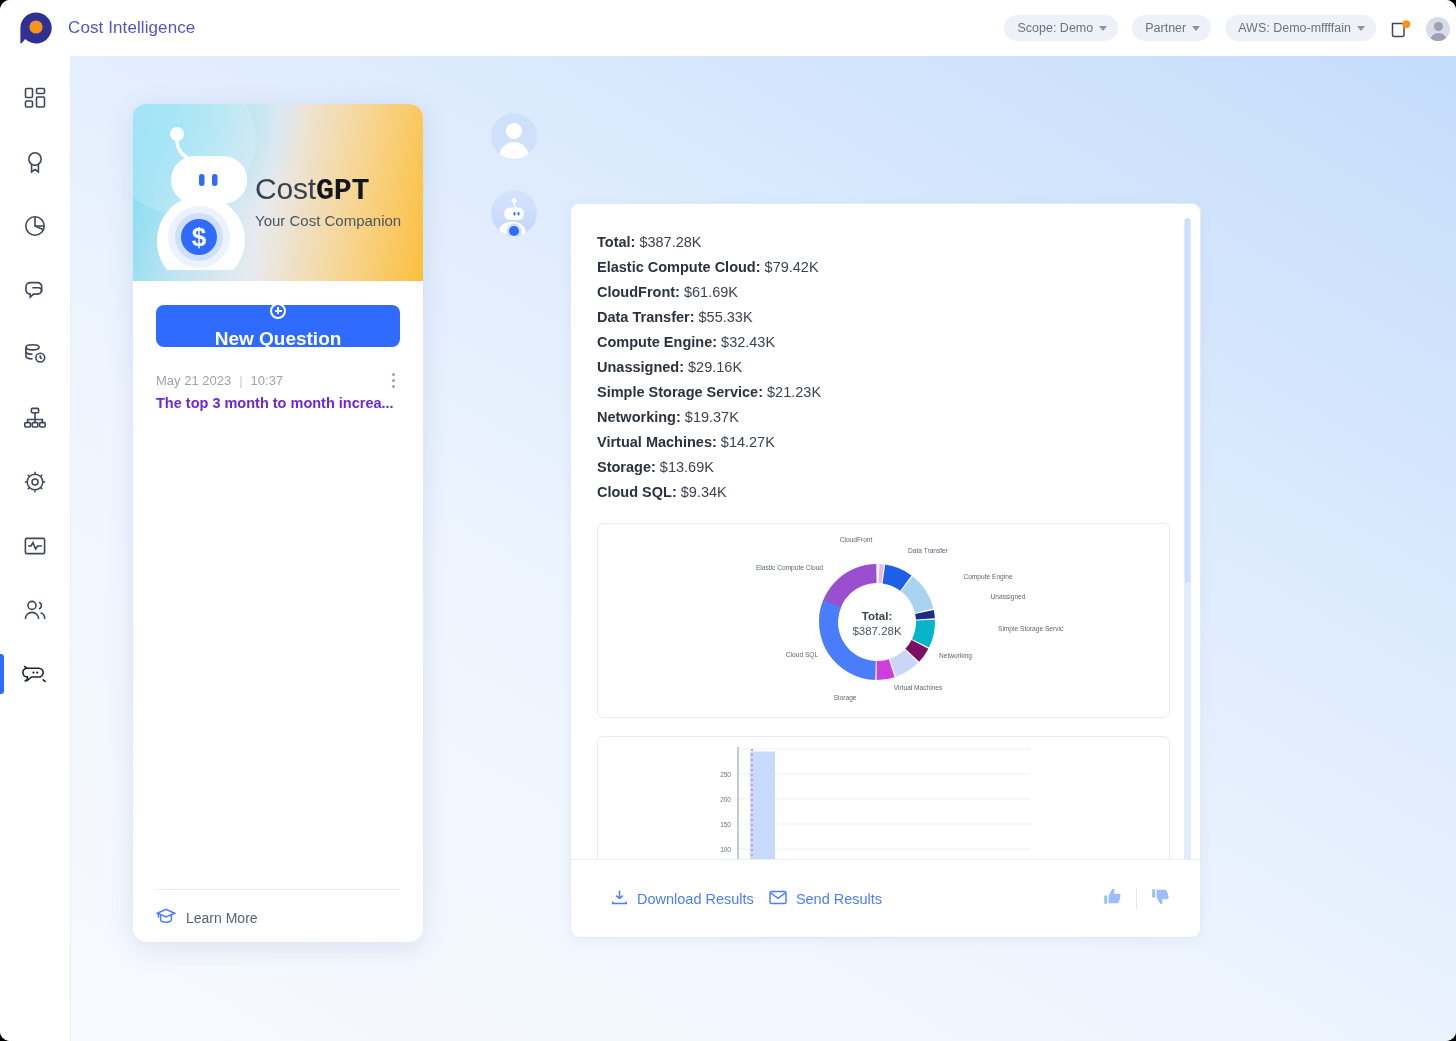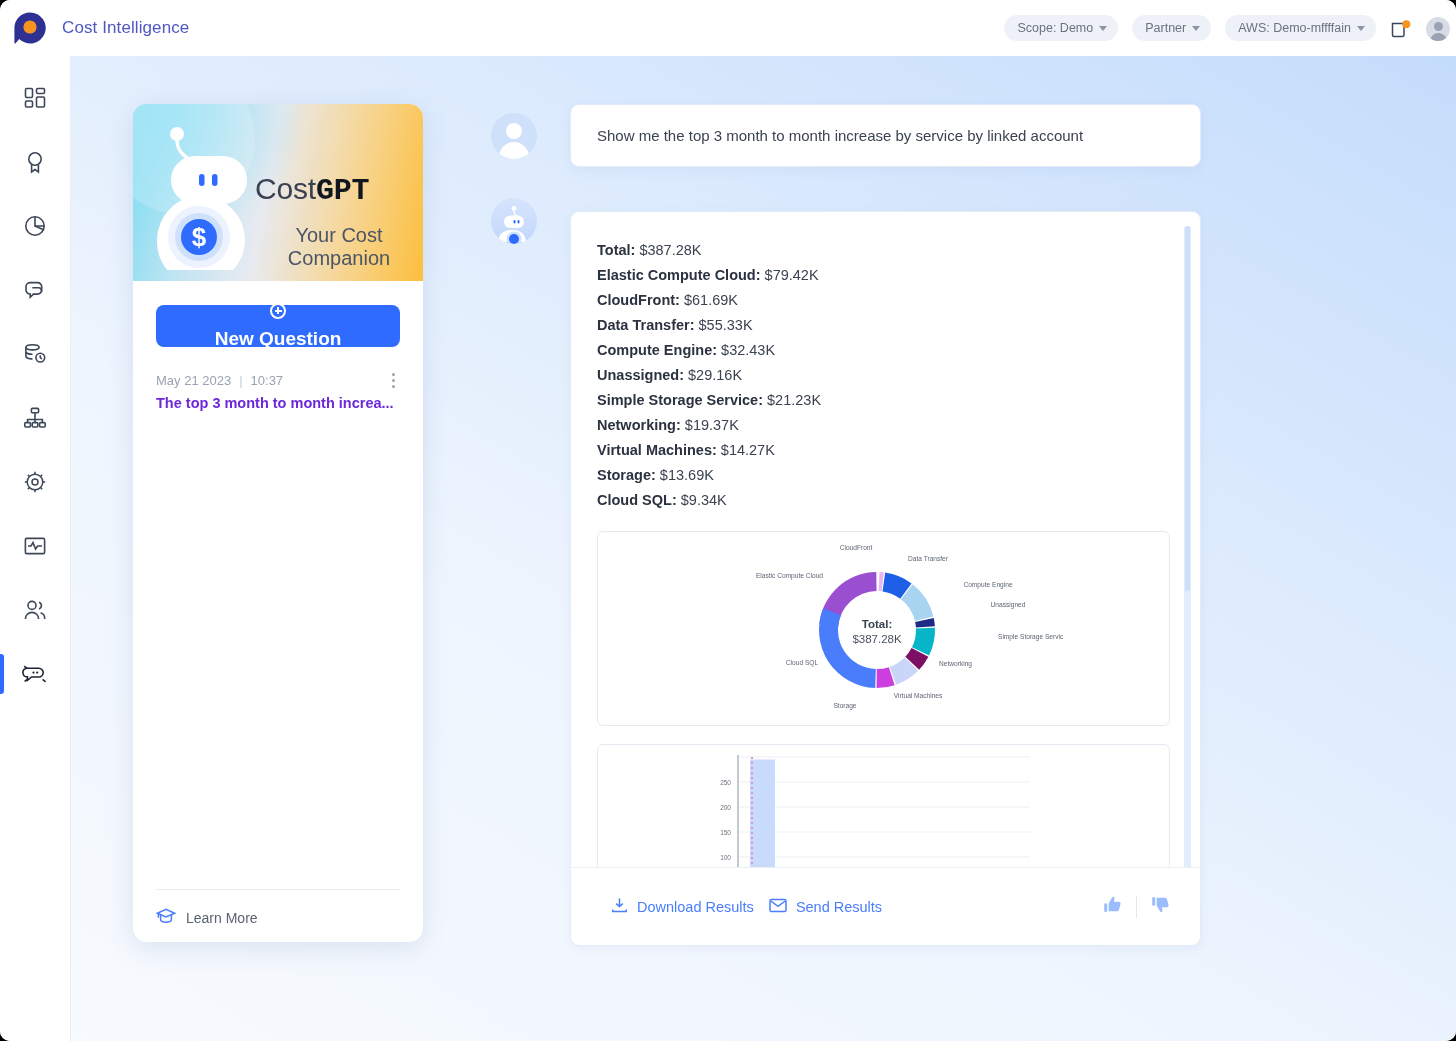--- a/index.html
+++ b/index.html
@@ -15,21 +15,21 @@
     overflow: hidden;
   }
 
   
   .header {
     position: absolute; left: 0; top: 0; width: 1456px; height: 56px;
     background: #ffffff;
     display: flex; align-items: center;
     z-index: 20;
   }
-  .brand { display: flex; align-items: center; gap: 14px; padding-left: 12px; }
+  .brand { display: flex; align-items: center; gap: 14px; padding-left: 18px; }
   .logo-mark { width: 36px; height: 36px; position: relative; }
   .brand-title { font-size: 17px; color: #4f57c4; letter-spacing: .1px; }
 
   .header-right {
     margin-left: auto; display: flex; align-items: flex-end; gap: 14px; padding-right: 6px;
   }
   .pill {
     background: #eef1f8; color: #6b7280; font-size: 12.5px;
     border-radius: 14px; padding: 6px 11px 6px 13px;
     display: flex; align-items: center; gap: 6px; white-space: nowrap;
@@ -91,21 +91,21 @@
     overflow: hidden;
   }
   .hero-bubble {
     position: absolute; left: -28px; top: -40px; width: 150px; height: 150px;
     border-radius: 50%; background: rgba(255,255,255,.18);
   }
   .hero-text { position: absolute; left: 122px; top: 68px; }
   .cost-gpt { font-size: 30px; color: #2e3440; letter-spacing: -0.2px; }
   .cost-gpt b { font-weight: 700; color: #11161f; font-family: Liberation Mono, monospace; }
   .cost-gpt .light { font-weight: 400; color: #3a4150; }
-  .cost-tag { font-size: 20px; color: #4b5565; margin-top: 16px; text-align: center; }
+  .cost-tag { font-size: 15px; color: #4b5565; margin-top: 4px; text-align: center; }
 
   .newq {
     margin: 24px 23px 0 23px; height: 42px; background: #2f6bff; border: none;
     border-radius: 8px; color: #fff; font-size: 19px; font-weight: 700;
     display: flex; align-items: center; justify-content: center; gap: 9px;
     cursor: pointer; font-family: "Liberation Sans", sans-serif; flex-direction: column;
   }
   .plus-badge {
     width: 16px; height: 16px; border-radius: 50%; border: 2px solid #fff;
     position: relative; flex: none;
@@ -392,23 +392,20 @@
         </span>
         <span class="learn-label">Learn More</span>
       </div>
 
     </div>
 
     <div class="chat">
 
       <div class="msg-row">
         <span class="av av-user"></span>
-        <div class="bubble q-bubble">
-          <span>Show me the top 3 month to month increase by service by linked account</span>
-        </div>
       </div>
 
       <div class="msg-row a-bubble-row" style="margin-top:22px;">
         <span class="av av-bot">
           <svg width="46" height="46" viewBox="0 0 46 46">
             <circle cx="23" cy="10.5" r="2.4" fill="#ffffff"></circle>
             <path d="M23 13c0 5 4 5.5 5.5 7.5" stroke="#ffffff" stroke-width="1.3" fill="none"></path>
             <rect x="13" y="17.5" width="20" height="12.5" rx="6.2" fill="#ffffff"></rect>
             <rect x="22.5" y="22" width="2" height="3.6" rx="1" fill="#2f6bff"></rect>
             <rect x="26.5" y="22" width="2" height="3.6" rx="1" fill="#2f6bff"></rect>

